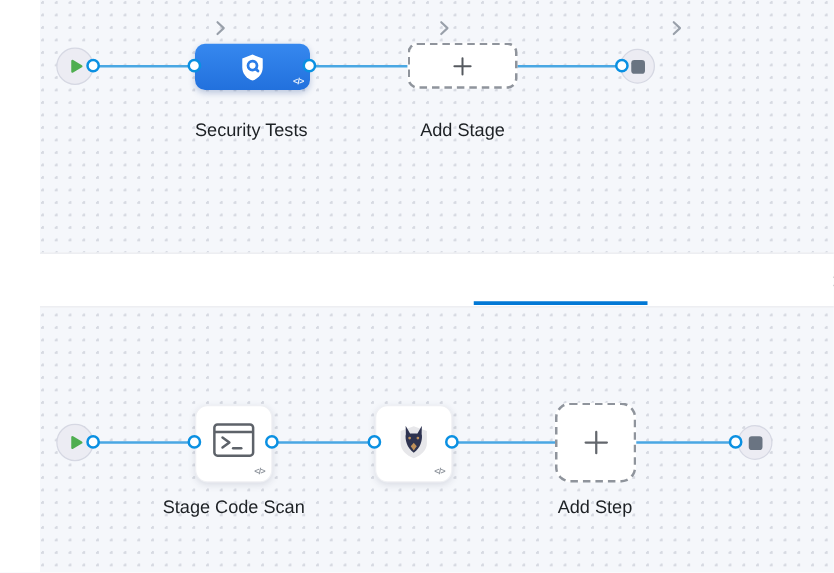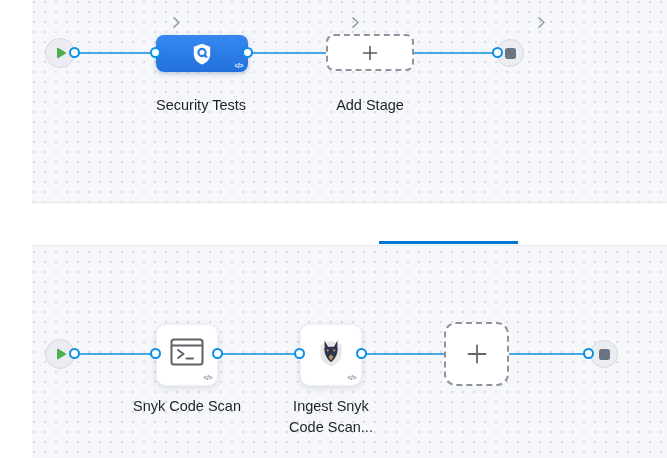--- a/index.html
+++ b/index.html
@@ -180,19 +180,16 @@
     <svg width="24" height="24" viewBox="0 0 24 24">
       <path d="M12 3.5 V20.5 M3.5 12 H20.5" stroke="#63676d" stroke-width="1.8" stroke-linecap="round"></path>
     </svg>
   </div>
 
   <div class="port" style="left:551px; top:348px;"></div>
   <div class="endcap small" style="left:558px; top:340px;">
     <div class="stop-square"></div>
   </div>
 
-  <div class="node-label" style="left:85px; top:396px; width:140px;">Snyk Code Scan</div>
-  <div class="node-label" style="left:229px; top:396px; width:140px;">
-    <div>Ingest Snyk</div>
-    <div>Code Scan...</div>
-  </div>
+  <div class="node-label" style="left:85px; top:396px; width:140px;">Stage Code Scan</div>
+  <div class="node-label" style="left:394px; top:396px; width:100px;">Add Step</div>
 
 </div>
 
 </body></html>

